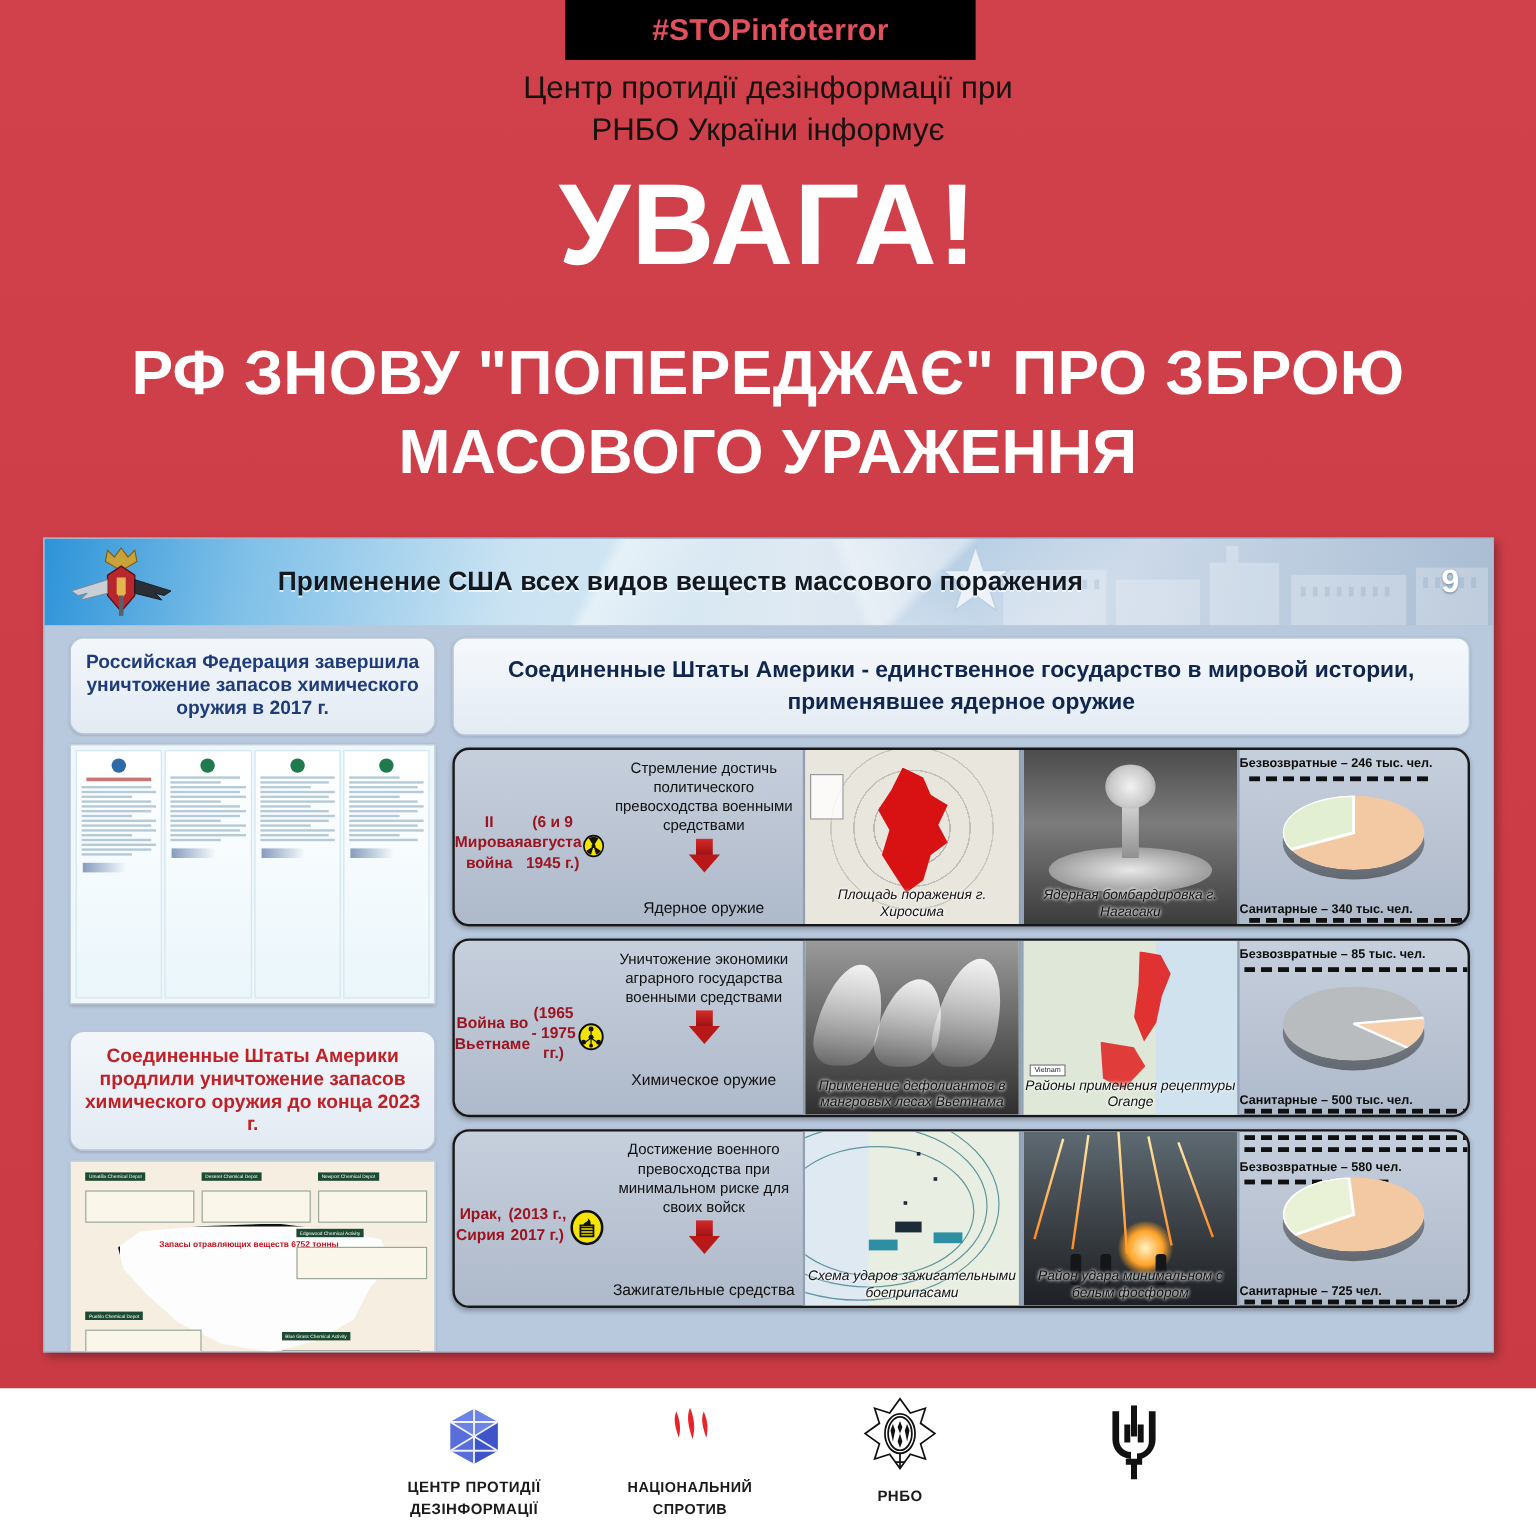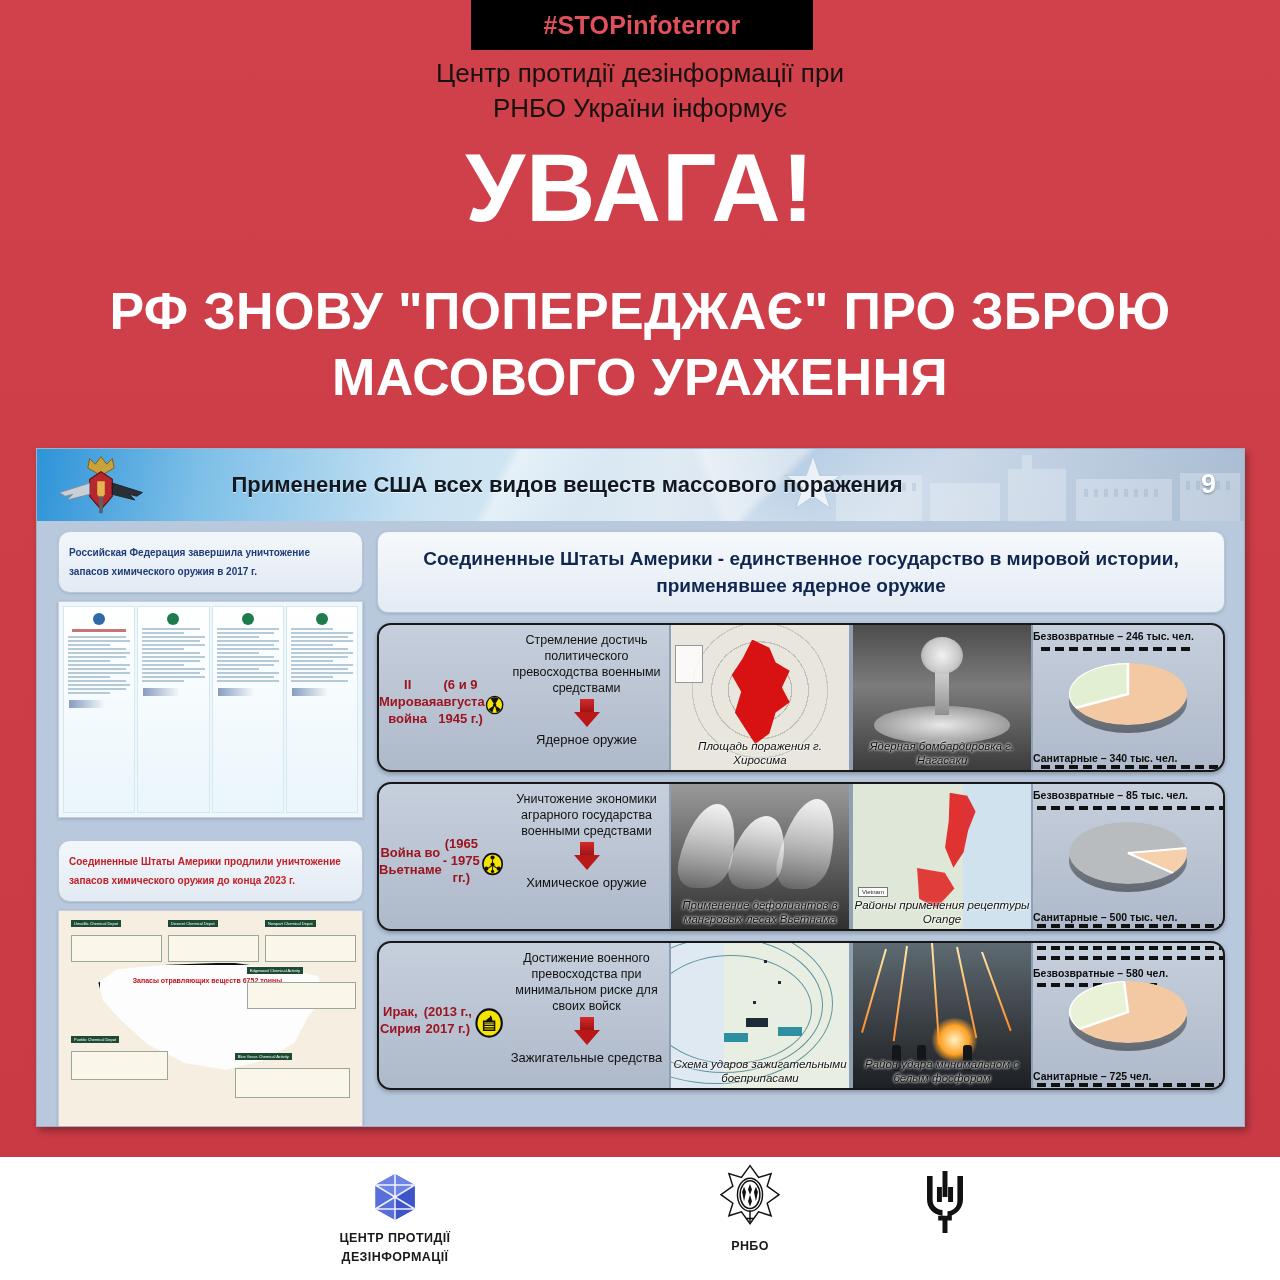--- a/index.html
+++ b/index.html
@@ -82,22 +82,22 @@
   }
   #mod-emblem{
     position:absolute;left:16px;top:2px;width:96px;height:66px;
   }
 
   
   #left-col{position:absolute;left:21px;top:82px;width:305px;}
   .lc-caption{
     border:1px solid #b9c6d6;border-radius:12px;
     background:linear-gradient(180deg,#f3f7fb 0%,#e2eaf3 100%);
-    padding:11px 10px;line-height:19px;
-    font-size:10px;font-weight:bold;
+    padding:11px 10px;text-align:center;line-height:19px;
+    font-size:16px;font-weight:bold;
     box-shadow:0 1px 2px rgba(0,0,0,.12);
   }
   .lc-caption.blue{color:#1f3c7a;}
   .lc-caption.red{color:#c02026;}
   .lc-img{
     margin-top:8px;border:1px solid #c5d0dc;height:215px;overflow:hidden;
     position:relative;box-shadow:0 1px 3px rgba(0,0,0,.18);
   }
   
   .docs{position:absolute;inset:0;background:#eef7fb;display:flex;gap:2px;padding:4px;box-sizing:border-box;}
@@ -145,21 +145,21 @@
     background:linear-gradient(180deg,#c6cfdc 0%,#aeb9ca 100%);
     display:flex;overflow:hidden;position:relative;
     box-shadow:0 2px 4px rgba(0,0,0,.28);
   }
   .wr-a{width:125px;display:flex;flex-direction:row;align-items:center;
         justify-content:flex-start;padding-top:8px;}
   .wr-a .nm{color:#9c1420;font-size:13px;font-weight:bold;text-align:center;line-height:17px;}
   .wr-b{width:165px;display:flex;flex-direction:column;align-items:center;
         justify-content:flex-start;padding-top:7px;}
   .wr-b .top{color:#111;font-size:12.5px;line-height:16px;text-align:center;}
-  .wr-b .bot{color:#111;font-size:13px;text-align:right;margin-top:2px;}
+  .wr-b .bot{color:#111;font-size:13px;text-align:right;margin-top:19px;}
   .arrow-dn{
     width:26px;height:28px;margin:3px auto;position:relative;
   }
   .arrow-dn:before{content:"";position:absolute;left:6px;top:0;width:14px;height:14px;
     background:linear-gradient(180deg,#d42a2a,#9b1111);}
   .arrow-dn:after{content:"";position:absolute;left:0;top:13px;width:0;height:0;
     border-left:13px solid transparent;border-right:13px solid transparent;
     border-top:15px solid #b81818;}
   .wr-img{width:178px;position:relative;background:#d8d8d8;border-left:2px solid #8fa0b5;border-right:2px solid #8fa0b5;overflow:hidden;}
   .wr-img .cap{
@@ -597,20 +597,29 @@
       <path d="M50 6 L88 27 L50 48 L12 27 Z" fill="#6d83e6"></path>
       <path d="M50 48 L88 27 L88 73 L50 94 Z" fill="#3d55c9"></path>
       <g stroke="#ffffff" stroke-width="3" fill="none" opacity=".9">
         <path d="M50 6 L50 94 M12 27 L88 73 M88 27 L12 73 M12 27 L88 27 M12 73 L88 73"></path>
       </g>
     </svg>
     <div class="cap">ЦЕНТР ПРОТИДІЇ</div>
     <div class="cap">ДЕЗІНФОРМАЦІЇ</div>
   </div>
 
+  <div class="logo" style="left:480px;top:14px;width:190px;">
+    <svg width="52" height="52" viewBox="0 0 100 100">
+      <path d="M28 10 C34 24 36 38 32 52 C28 38 22 24 28 10 Z" fill="#e8232a"></path>
+      <path d="M50 4 C57 20 59 38 54 54 C49 38 43 20 50 4 Z" fill="#e8232a"></path>
+      <path d="M72 10 C78 24 80 38 76 52 C72 38 66 24 72 10 Z" fill="#e8232a"></path>
+    </svg>
+    <div class="cap small">НАЦІОНАЛЬНИЙ</div>
+    <div class="cap small">СПРОТИВ</div>
+  </div>
 
   <div class="logo" style="left:665px;top:6px;width:170px;">
     <svg width="66" height="66" viewBox="0 0 100 100">
       <g fill="none" stroke="#111" stroke-width="2.2">
         <path d="M50 4 L63 22 L82 16 L76 35 L94 48 L76 61 L82 80 L63 74 L50 92 L37 74 L18 80 L24 61 L6 48 L24 35 L18 16 L37 22 Z"></path>
         <ellipse cx="50" cy="48" rx="19" ry="25"></ellipse>
         <ellipse cx="50" cy="48" rx="15" ry="21"></ellipse>
         <path d="M50 72 L50 90 M44 84 h12"></path>
       </g>
       <path d="M50 32 L53 40 L50 48 L47 40 Z M41 36 L44 44 L41 58 L38 44 Z M59 36 L62 44 L59 58 L56 44 Z M50 48 L53 58 L50 66 L47 58 Z" fill="#111"></path>

